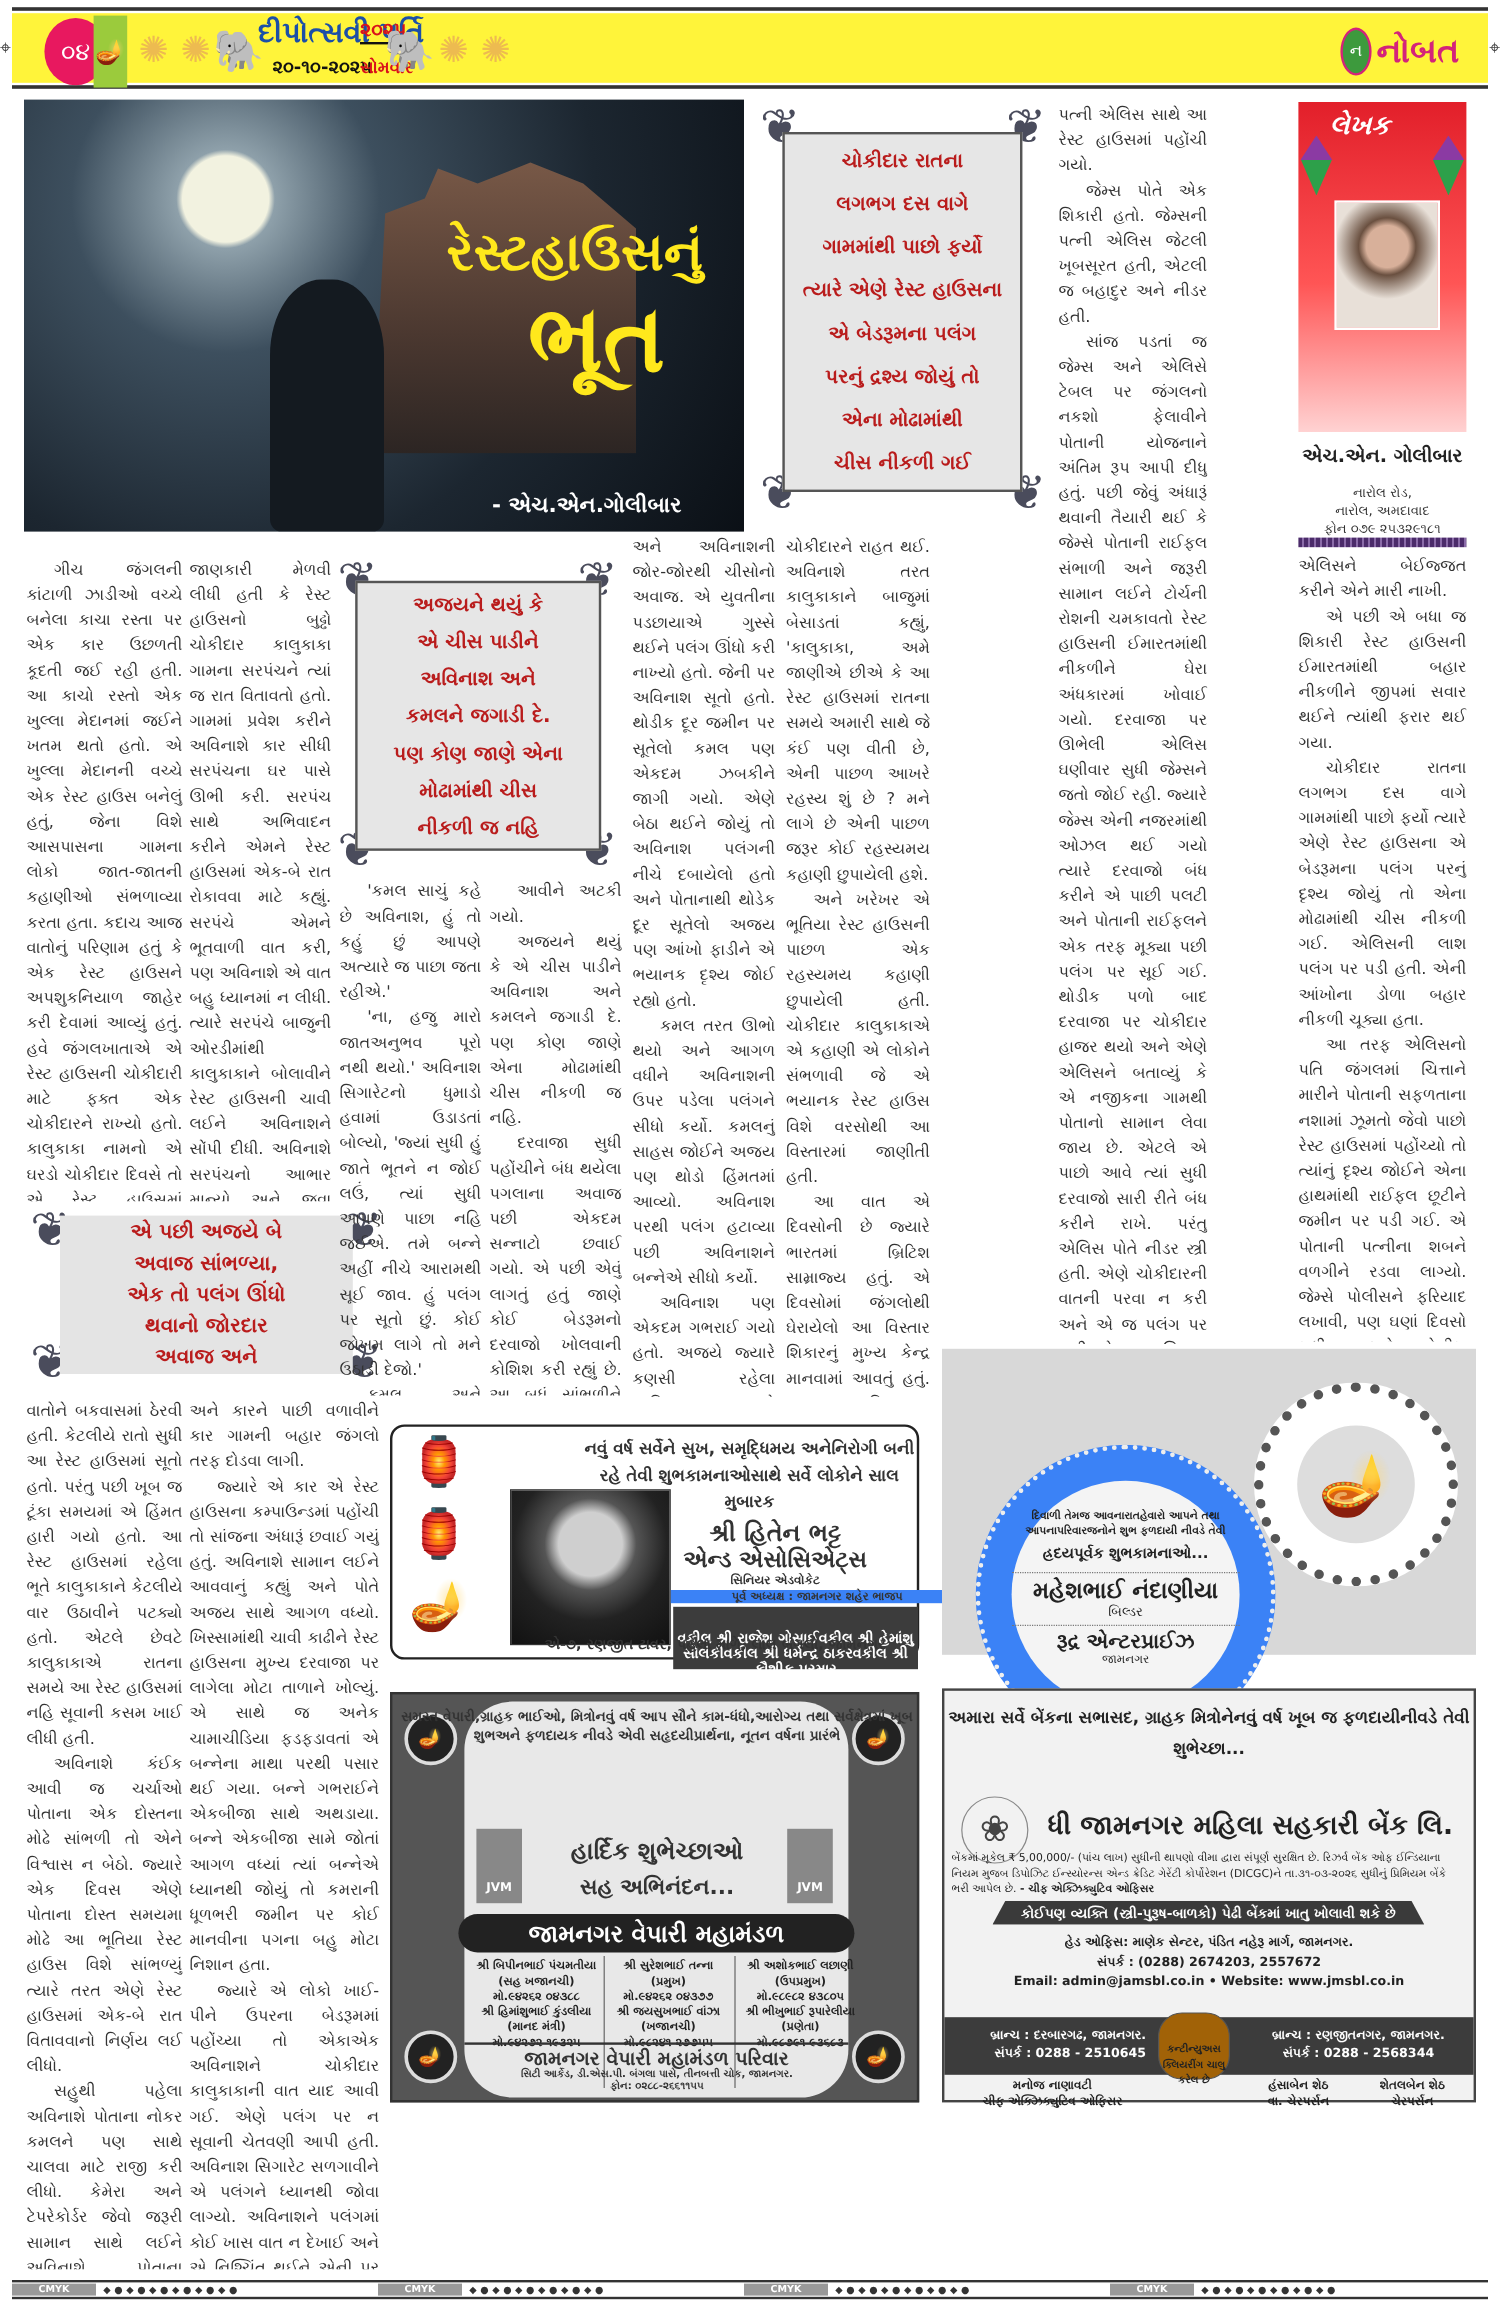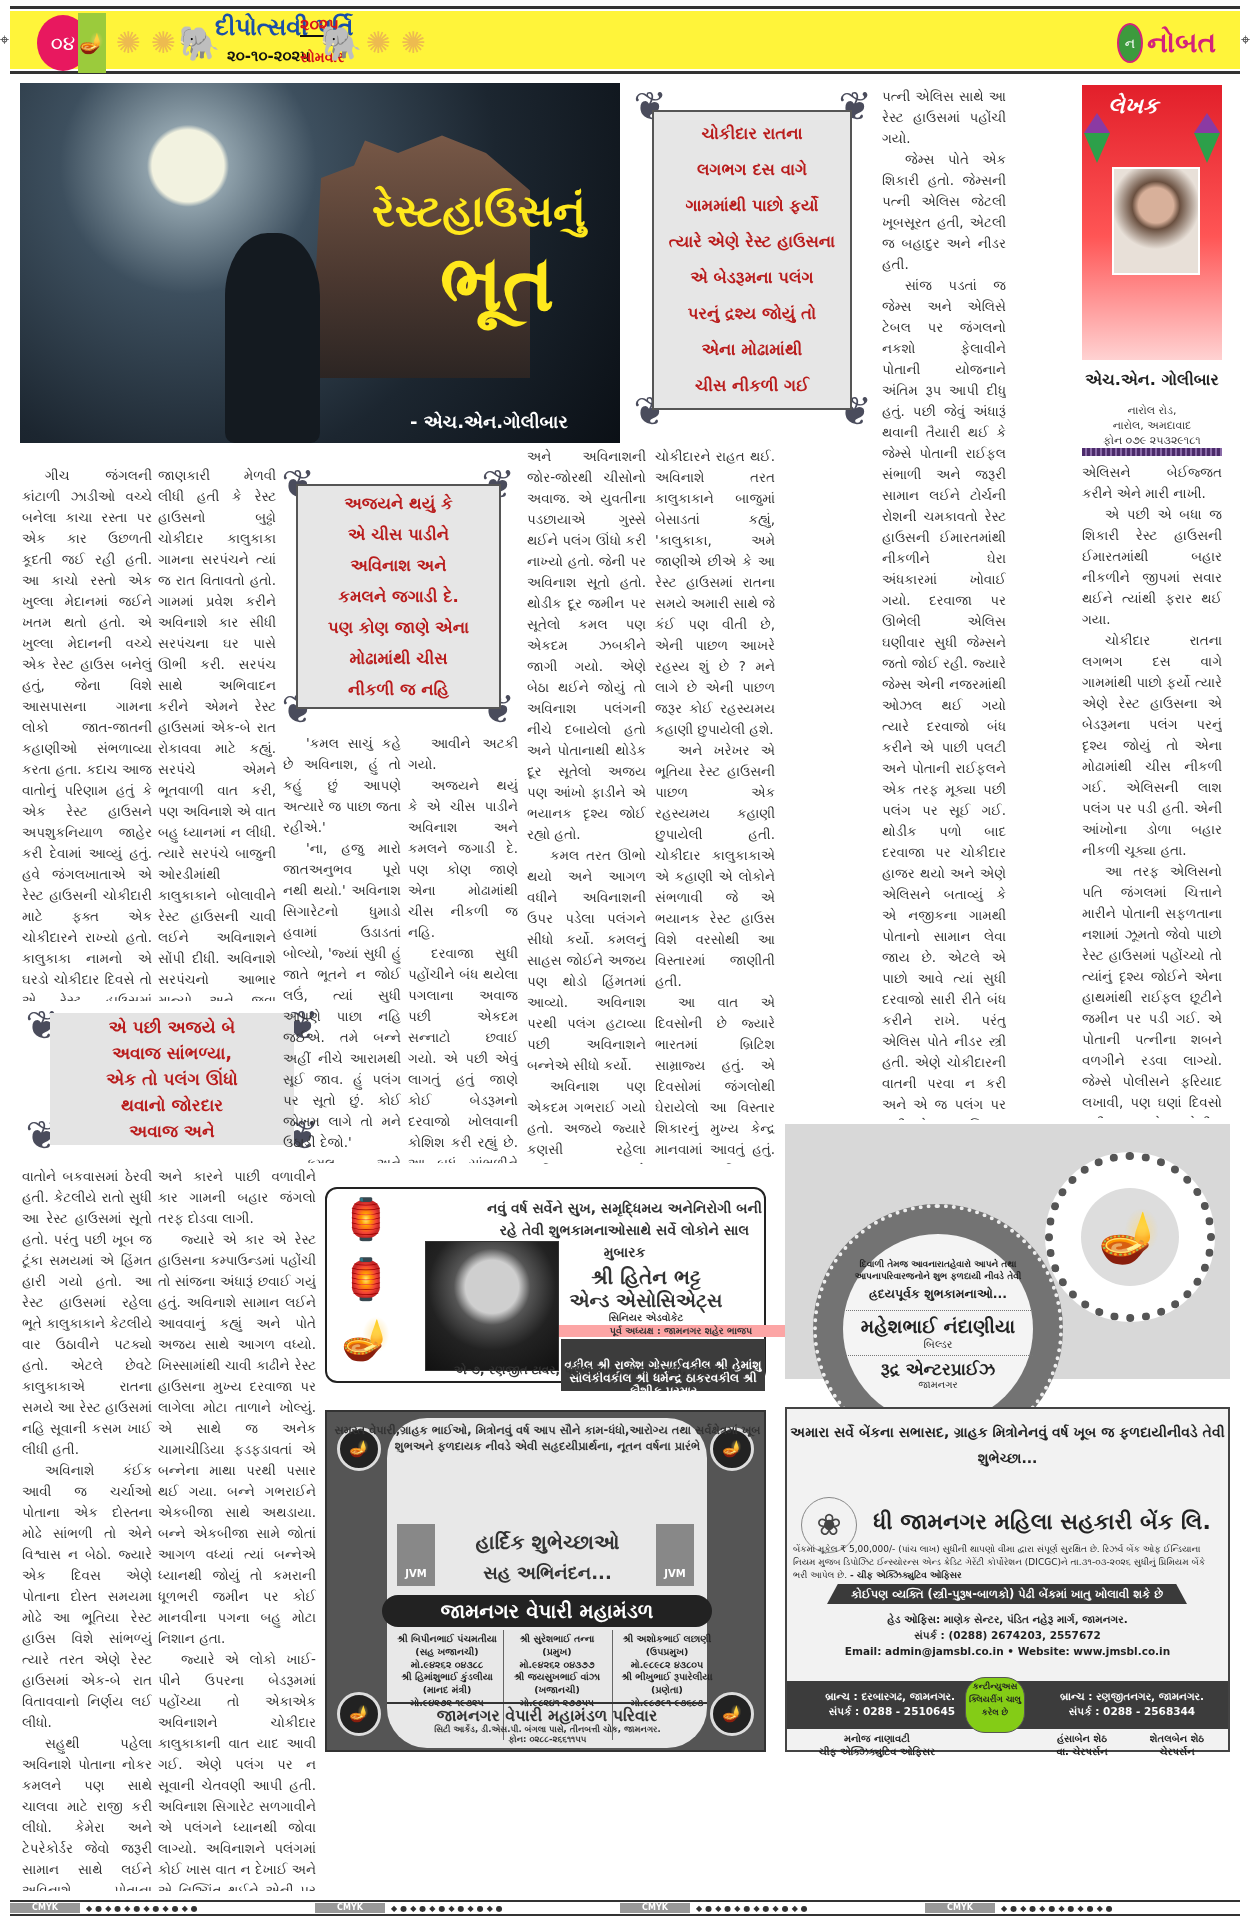--- a/index.html
+++ b/index.html
@@ -211,21 +211,21 @@
     <p>આ તરફ એલિસનો પતિ જંગલમાં ચિત્તાને મારીને પોતાની સફળતાના નશામાં ઝૂમતો જેવો પાછો રેસ્ટ હાઉસમાં પહોંચ્યો તો ત્યાંનું દૃશ્ય જોઈને એના હાથમાંથી રાઈફલ છૂટીને જમીન પર પડી ગઈ. એ પોતાની પત્નીના શબને વળગીને રડવા લાગ્યો. જેમ્સે પોલીસને ફરિયાદ લખાવી, પણ ઘણાં દિવસો સુધી જ્યારે પોલીસ એલિસના હત્યારાઓને પકડવામાં નિષ્ફળ રહી તો જેમ્સ પોલીસની નિષ્ફળતાથી નિરાશ થઈને પોતાના દેશ પાછો જતો રહ્યો.</p>
   </div>
 
 <div class="ad ad1">
   <div style="position:absolute;left:14px;top:0;width:90px;height:180px;color:#777;font-size:40px;line-height:60px">🏮<br>🏮<br>🪔</div>
   <div class="t" style="top:8px;font-size:14px;line-height:22px" id="ad1greet"><span class="ln">નવું વર્ષ સર્વેને સુખ, સમૃદ્ધિમય અને</span><span class="ln">નિરોગી બની રહે તેવી શુભકામનાઓ</span><span class="ln">સાથે સર્વે લોકોને સાલ મુબારક</span></div>
   <div class="t" style="top:76px;font-size:20px;left:200px;width:238px">શ્રી હિતેન ભટ્ટ</div>
   <div class="t" style="top:100px;font-size:19px;left:200px;width:238px">એન્ડ એસોસિએટ્સ</div>
   <div class="t" style="top:123px;font-size:10px;left:200px;width:238px">સિનિયર એડવોકેટ</div>
   <div style="position:absolute;left:98px;top:52px;width:134px;height:130px;background:radial-gradient(circle at 50% 35%,#cfcfcf 0 25%,#555 36%,#222 60%,#111);border:1px solid #333"></div>
-  <div class="t" style="top:136px;font-size:9.5px;left:232px;width:244px;background:#fca5a5">પૂર્વ અધ્યક્ષ : જામનગર શહેર ભાજપ</div>
+  <div class="t" style="top:136px;font-size:9.5px;left:232px;width:244px;background:#3b82f6">પૂર્વ અધ્યક્ષ : જામનગર શહેર ભાજપ</div>
   <div class="dark" style="left:234px;top:150px;width:204px;height:52px;font-size:12px;line-height:13px" id="ad1law"><span class="ln">વકીલ શ્રી રાજેશ ગોસાઈ</span><span class="ln">વકીલ શ્રી હેમાંશુ સોલંકી</span><span class="ln">વકીલ શ્રી ધર્મેન્દ્ર ઠાકર</span><span class="ln">વકીલ શ્રી કૌશીક પરમાર</span></div>
   <div class="t" style="top:174px;left:100px;width:338px;font-size:12px">એ-૭, રણજીત ટાવર, પહેલા માળે, લાલ બંગલો, જામનગર</div>
 </div>
 
 <div class="ad ad2">
   <div class="cloud"></div>
   <div style="position:absolute;left:10px;top:15px;width:44px;height:44px;border-radius:50%;background:#222;border:3px solid #ddd;color:#fff;text-align:center;line-height:38px">🪔</div>
   <div style="position:absolute;right:10px;top:15px;width:44px;height:44px;border-radius:50%;background:#222;border:3px solid #ddd;color:#fff;text-align:center;line-height:38px">🪔</div>
   <div style="position:absolute;left:10px;top:280px;width:44px;height:44px;border-radius:50%;background:#222;border:3px solid #ddd;color:#fff;text-align:center;line-height:38px">🪔</div>
   <div style="position:absolute;right:10px;top:280px;width:44px;height:44px;border-radius:50%;background:#222;border:3px solid #ddd;color:#fff;text-align:center;line-height:38px">🪔</div>
@@ -274,21 +274,21 @@
     <span>સિટી આર્કેડ, ડી.એસ.પી. બંગલા પાસે,</span>
     <span>તીનબત્તી ચોક, જામનગર.</span><br>
     <span>ફોન: ૦૨૮૮-૨૬૬૧૧૫૫</span>
   </div>
 </div>
 
 <div class="ad ad3">
   <div class="ring" style="left:260px;top:28px;width:170px;height:170px;background:#fff;border:8px dotted #555">
     <div style="position:absolute;left:28px;top:28px;width:98px;height:98px;border-radius:50%;background:#ddd;text-align:center;line-height:98px;font-size:50px;color:#111">🪔</div>
   </div>
-  <div class="ring" style="left:28px;top:80px;width:250px;height:250px;background:#737373;border:4px dotted #eee">
+  <div class="ring" style="left:28px;top:80px;width:250px;height:250px;background:#3b82f6;border:4px dotted #eee">
     <div style="position:absolute;left:26px;top:26px;width:190px;height:190px;border-radius:50%;background:#f4f4f4;text-align:center;color:#222;font-weight:bold">
       <div style="margin-top:24px;font-size:9px;line-height:12px" id="ad3intro"><span class="ln">દિવાળી તેમજ આવનારા</span><span class="ln">તહેવારો આપને તથા આપના</span><span class="ln">પરિવારજનોને શુભ ફળદાયી નીવડે તેવી</span></div>
       <div style="font-size:12.5px;margin-top:4px">હ્રદયપૂર્વક શુભકામનાઓ...</div>
       <div style="font-size:19px;margin-top:8px;border-top:1px dotted #777;padding-top:4px">મહેશભાઈ નંદાણીયા</div>
       <div style="font-size:11px;font-weight:normal">બિલ્ડર</div>
       <div style="font-size:17px;margin-top:4px;border-top:1px dotted #777;padding-top:3px">રૂદ્ર એન્ટરપ્રાઈઝ</div>
       <div style="font-size:10px;font-weight:normal">જામનગર</div>
     </div>
   </div>
 </div>
@@ -302,21 +302,21 @@
   <div class="t" style="top:202px;font-size:10.5px;line-height:16px">
     <div>હેડ ઓફિસ: માણેક સેન્ટર, પંડિત નહેરૂ માર્ગ, જામનગર.</div>
     <div>સંપર્ક : (0288) 2674203, 2557672</div>
     <div>Email: admin@jamsbl.co.in • Website: www.jmsbl.co.in</div>
   </div>
   <div class="strip">
     <div style="position:absolute;left:8px;top:8px;width:160px;text-align:right;line-height:15px">
         <div>બ્રાન્ચ : દરબારગઢ, જામનગર.</div>
         <div>સંપર્ક : 0288 - 2510645</div>
       </div>
-    <div style="position:absolute;left:178px;top:-4px;width:60px;height:56px;border-radius:20px;background:#84cc16;color:#222;font-size:8.5px;text-align:center;line-height:13px;padding-top:2px;border:1px solid #555">કન્ટીન્યુઅસ ક્લિયરીંગ ચાલુ કરેલ છે</div>
+    <div style="position:absolute;left:178px;top:-4px;width:60px;height:56px;border-radius:20px;background:#a16207;color:#222;font-size:8.5px;text-align:center;line-height:13px;padding-top:24px;border:1px solid #555">કન્ટીન્યુઅસ ક્લિયરીંગ ચાલુ કરેલ છે</div>
     <div style="position:absolute;left:255px;top:8px;width:180px;text-align:center;line-height:15px">
         <div>બ્રાન્ચ : રણજીતનગર, જામનગર.</div>
         <div>સંપર્ક : 0288 - 2568344</div>
       </div>
   </div>
   <div id="ad4off">
       <div class="foot" style="left: 10px; width: 160px;">
         <div>મનોજ નાણાવટી</div>
         <div>ચીફ એક્ઝિક્યુટિવ ઓફિસર</div>
       </div>

